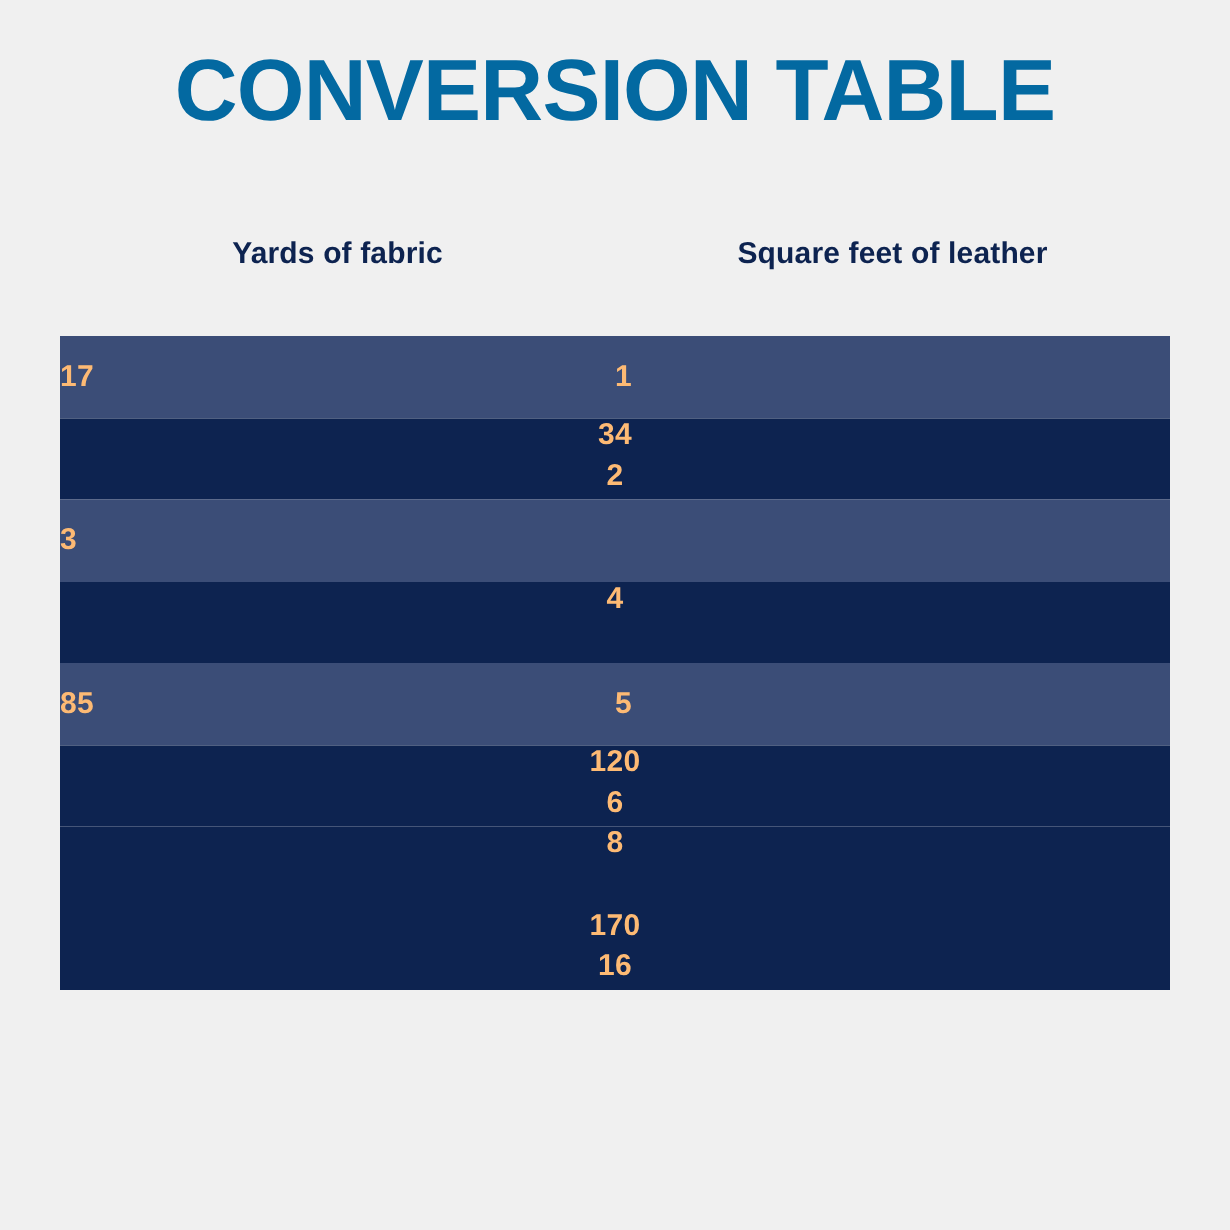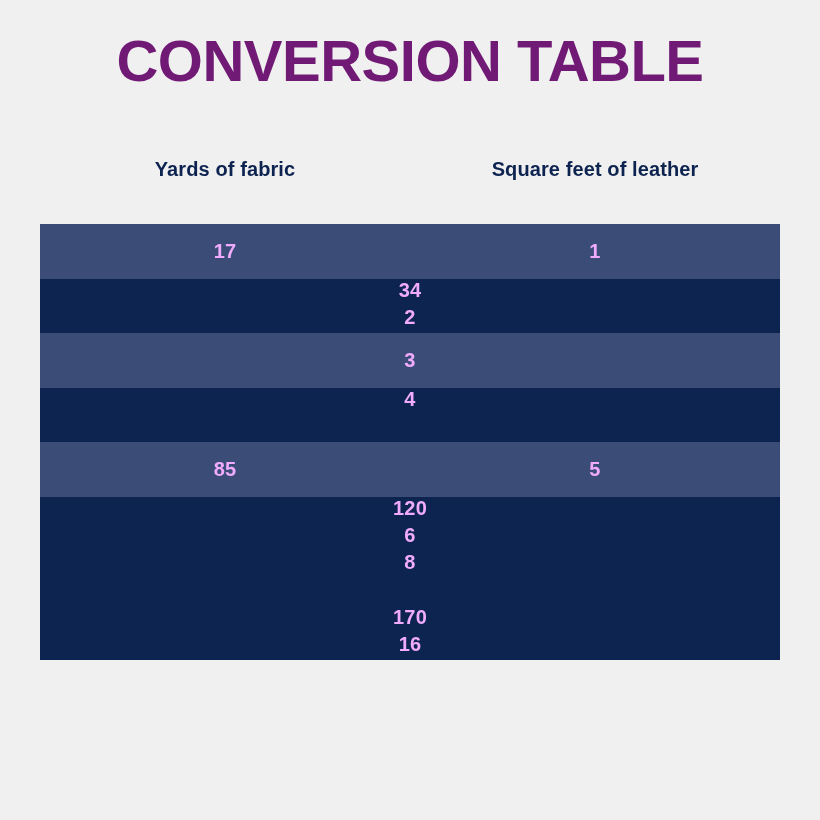--- a/index.html
+++ b/index.html
@@ -23,21 +23,21 @@
   .title {
     position: absolute;
     top: 26px;
     left: 0;
     width: 820px;
     text-align: center;
     font-size: 58px;
     line-height: 70px;
     font-weight: bold;
     letter-spacing: -0.5px;
-    color: #701a75;
+    color: #0369a1;
     font-family: "Liberation Sans", sans-serif;
   }
   .headers {
     position: absolute;
     top: 158px;
     left: 40px;
     width: 740px;
     display: flex;
   }
   .header-cell {
@@ -62,24 +62,24 @@
   }
   .row.light {
     background: #3b4d77;
   }
   .row.dark {
     background: #0d2350;
     flex-direction: column;
   }
   .cell {
     flex: 1;
-    text-align: center;
+    text-align: left;
     font-size: 20px;
     font-weight: bold;
-    color: #f0abfc;
+    color: #fdba74;
     letter-spacing: 0.2px;
   }
 </style>
 </head>
 <body>
 
 <div class="page">
 
   <div class="title">CONVERSION TABLE</div>
 

